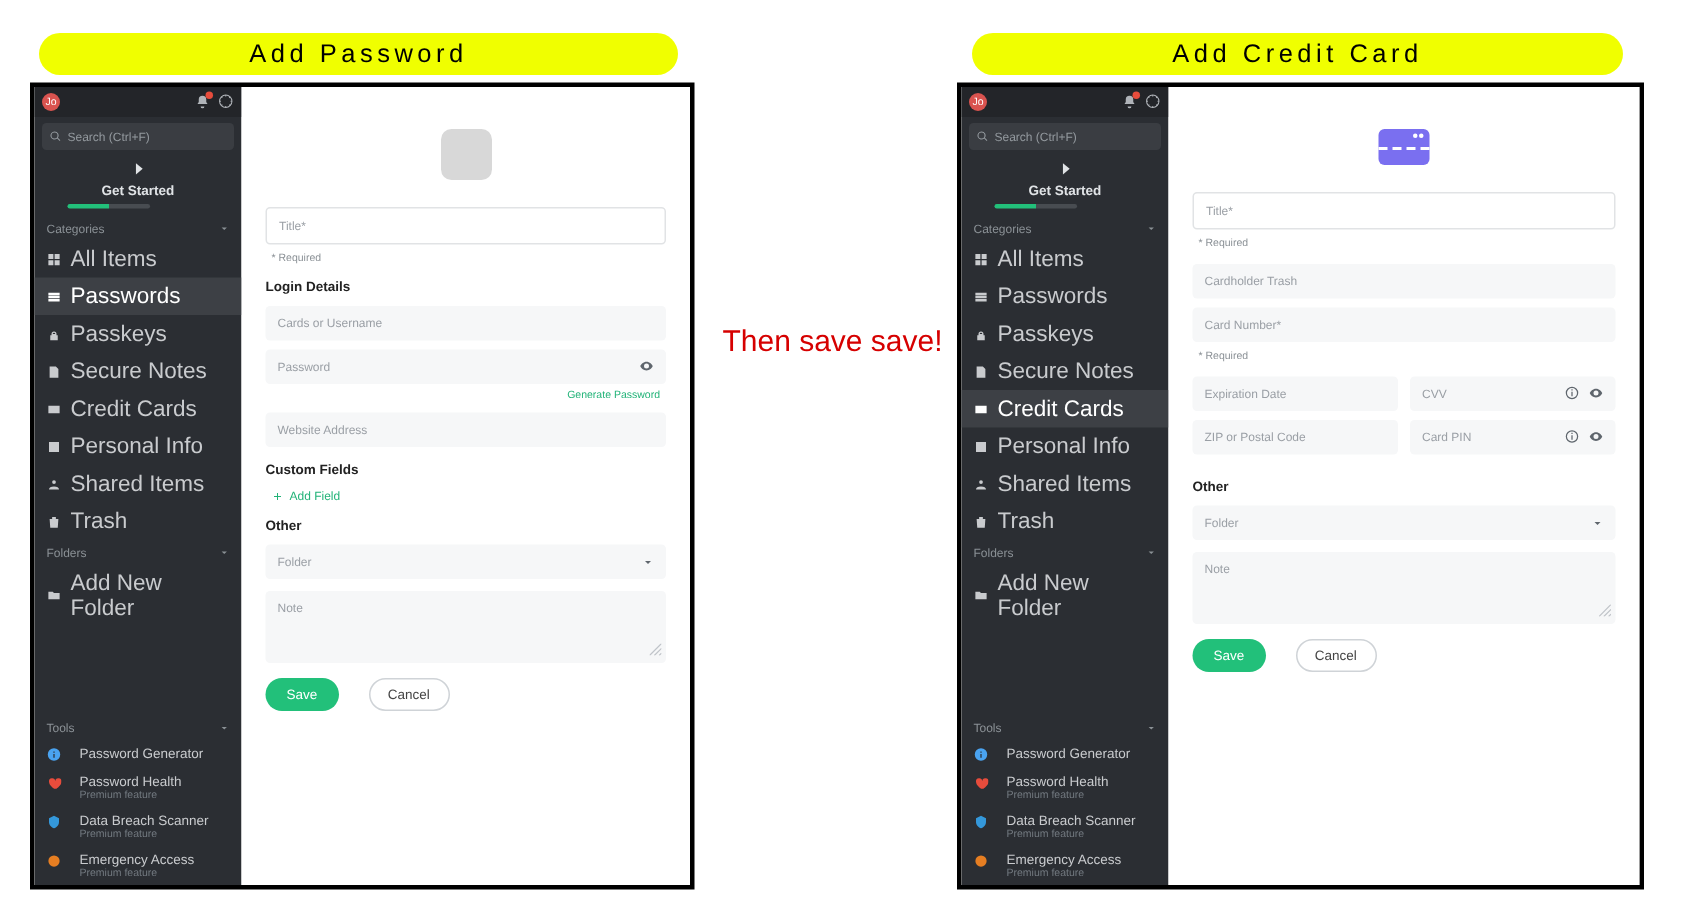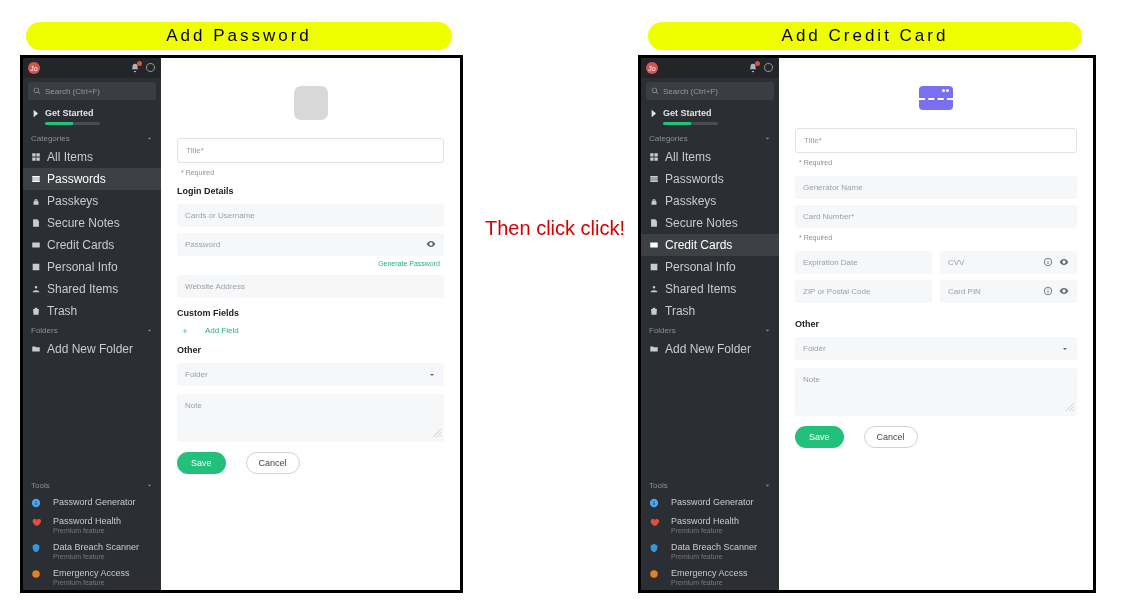--- a/index.html
+++ b/index.html
@@ -95,20 +95,21 @@
   }
   .search-row svg { width: 8px; height: 8px; fill: #949a9f; margin-right: 4px; }
   .get-started {
     display: flex;
     align-items: center;
     padding: 4px 8px;
     gap: 5px;
     font-size: 9px;
     color: #e0e3e6;
     font-weight: 600;
+    flex-direction: column;
   }
   .get-started svg { width: 9px; height: 9px; fill: #e0e3e6; }
   .progress {
     height: 3px; width: 55px;
     background: linear-gradient(to right, #22c07a 50%, #484c51 50%);
     margin: 0 0 5px 22px;
     border-radius: 2px;
   }
   .section-hdr {
     display: flex;
@@ -117,21 +118,21 @@
     padding: 4px 8px 3px 8px;
     font-size: 8px;
     color: #8b9196;
   }
   .section-hdr svg { width: 7px; height: 7px; fill: #8b9196; }
   .nav-item {
     display: flex;
     align-items: center;
     padding: 4px 8px;
     gap: 6px;
-    font-size: 12px;
+    font-size: 15px;
     cursor: pointer;
   }
   .nav-item.active { background: #3d4045; color: #fff; }
   .nav-item svg { width: 10px; height: 10px; fill: currentColor; flex-shrink: 0; }
   .spacer-grow { flex: 1; }
   .tool-sub { font-size: 7px; color: #737a81; margin-top: 1px; }
   .tool-item {
     display: flex;
     align-items: flex-start;
     padding: 4px 8px;
@@ -192,21 +193,21 @@
   .field .info {
     position: absolute; right: 24px; top: 50%; transform: translateY(-50%);
   }
   .field svg { width: 10px; height: 10px; fill: #5f666d; }
   .req-note { font-size: 7px; color: #8b9196; margin: 2px 0 10px 4px; }
   .section-title { font-size: 9px; font-weight: 700; color: #222; margin: 10px 0 8px 0; }
   .gen-link {
     font-size: 7px; color: #22b378; text-align: right;
     margin: -2px 4px 8px 0;
   }
-  .add-field { font-size: 8px; color: #22b378; display: flex; align-items: center; gap: 16px; margin: 4px 0 8px 4px; }
+  .add-field { font-size: 8px; color: #22b378; display: flex; align-items: center; gap: 4px; margin: 4px 0 8px 4px; }
   .add-field svg { width: 8px; height: 8px; fill: #22b378; }
   .dropdown {
     background: #f6f7f8;
     border-radius: 3px;
     padding: 7px 8px;
     font-size: 8px;
     color: #9a9fa5;
     display: flex;
     justify-content: space-between;
     align-items: center;
@@ -246,21 +247,21 @@
   .two-col { display: flex; gap: 8px; }
   .two-col .field { flex: 1; }
 </style>
 </head>
 <body>
 
 <div class="title-tab left">Add Password</div>
 <div class="title-tab right">Add Credit Card</div>
 
 <div class="center-text">
-  <div>Then click click!</div>
+  <div>Then save save!</div>
 </div>
 
 <div class="panel panel-left">
   <div class="app">
     <div class="sidebar">
       <div class="topbar">
         <div class="avatar">Jo</div>
         <div class="top-icons">
           <div class="bell">
             <svg viewBox="0 0 24 24">
@@ -594,21 +595,21 @@
 
     <div class="main">
       <div class="icon-box card">
         <div class="dots">
             <span></span>
             <span></span>
           </div>
       </div>
       <div class="field">Title*</div>
       <div class="req-note">* Required</div>
-      <div class="field flat">Generator Name</div>
+      <div class="field flat">Cardholder Trash</div>
       <div class="field flat">Card Number*</div>
       <div class="req-note">* Required</div>
       <div class="two-col">
         <div class="field flat">Expiration Date</div>
         <div class="field flat">
           <span>CVV</span>
           <span class="info"><svg viewBox="0 0 24 24">
                 <circle cx="12" cy="12" r="9" fill="none" stroke="#5f666d" stroke-width="2"></circle>
                 <path d="M11 10h2v7h-2zM11 6h2v2h-2z"></path>
               </svg></span>

